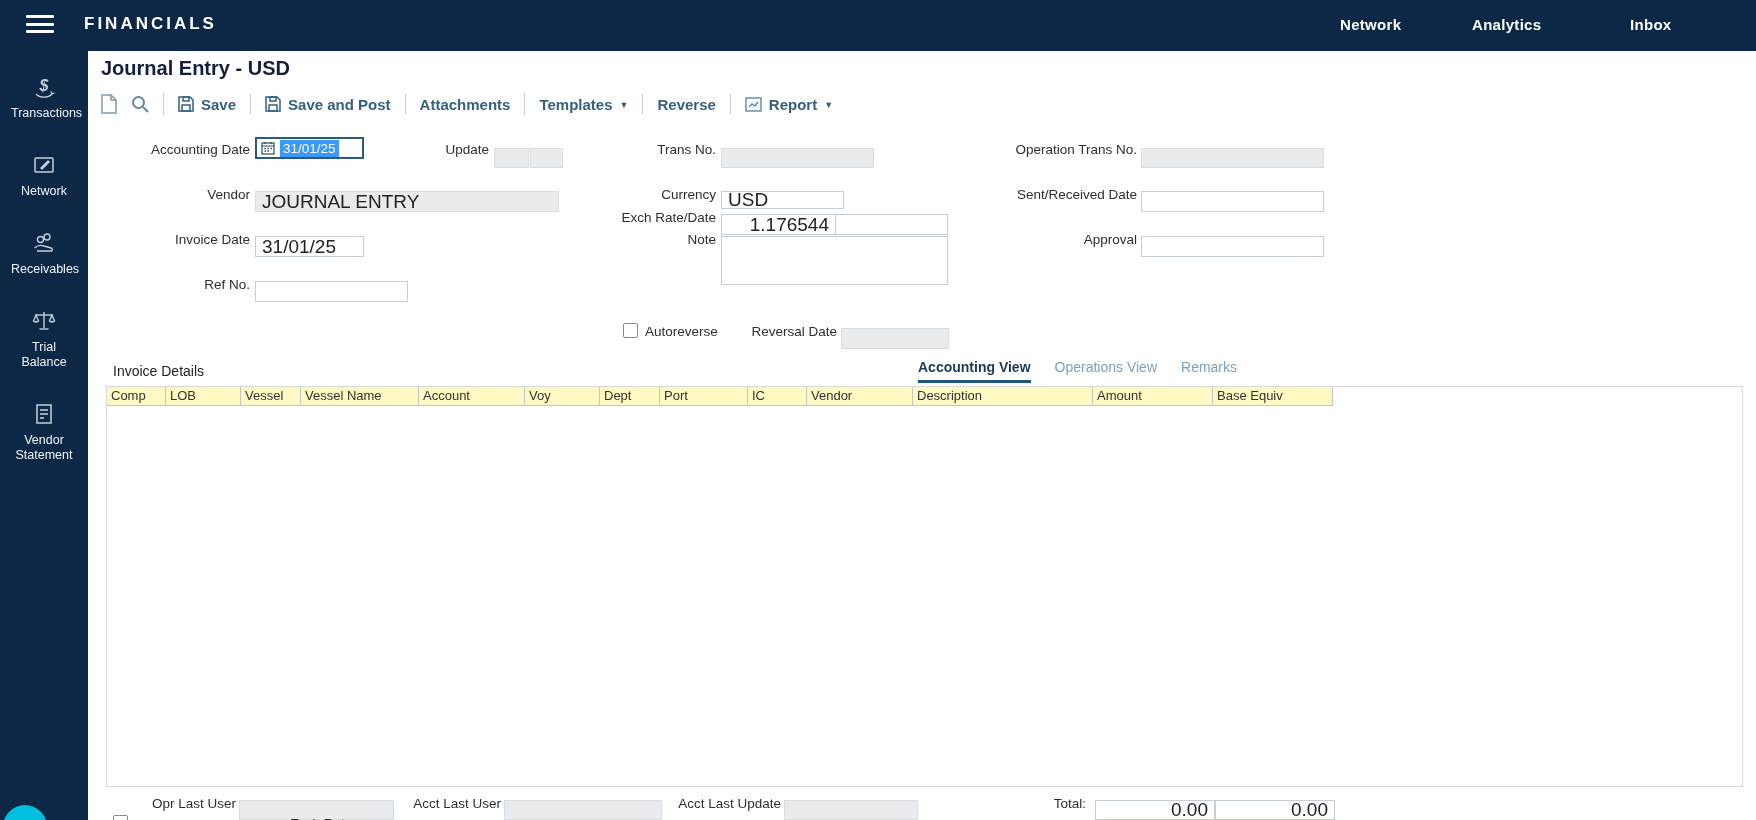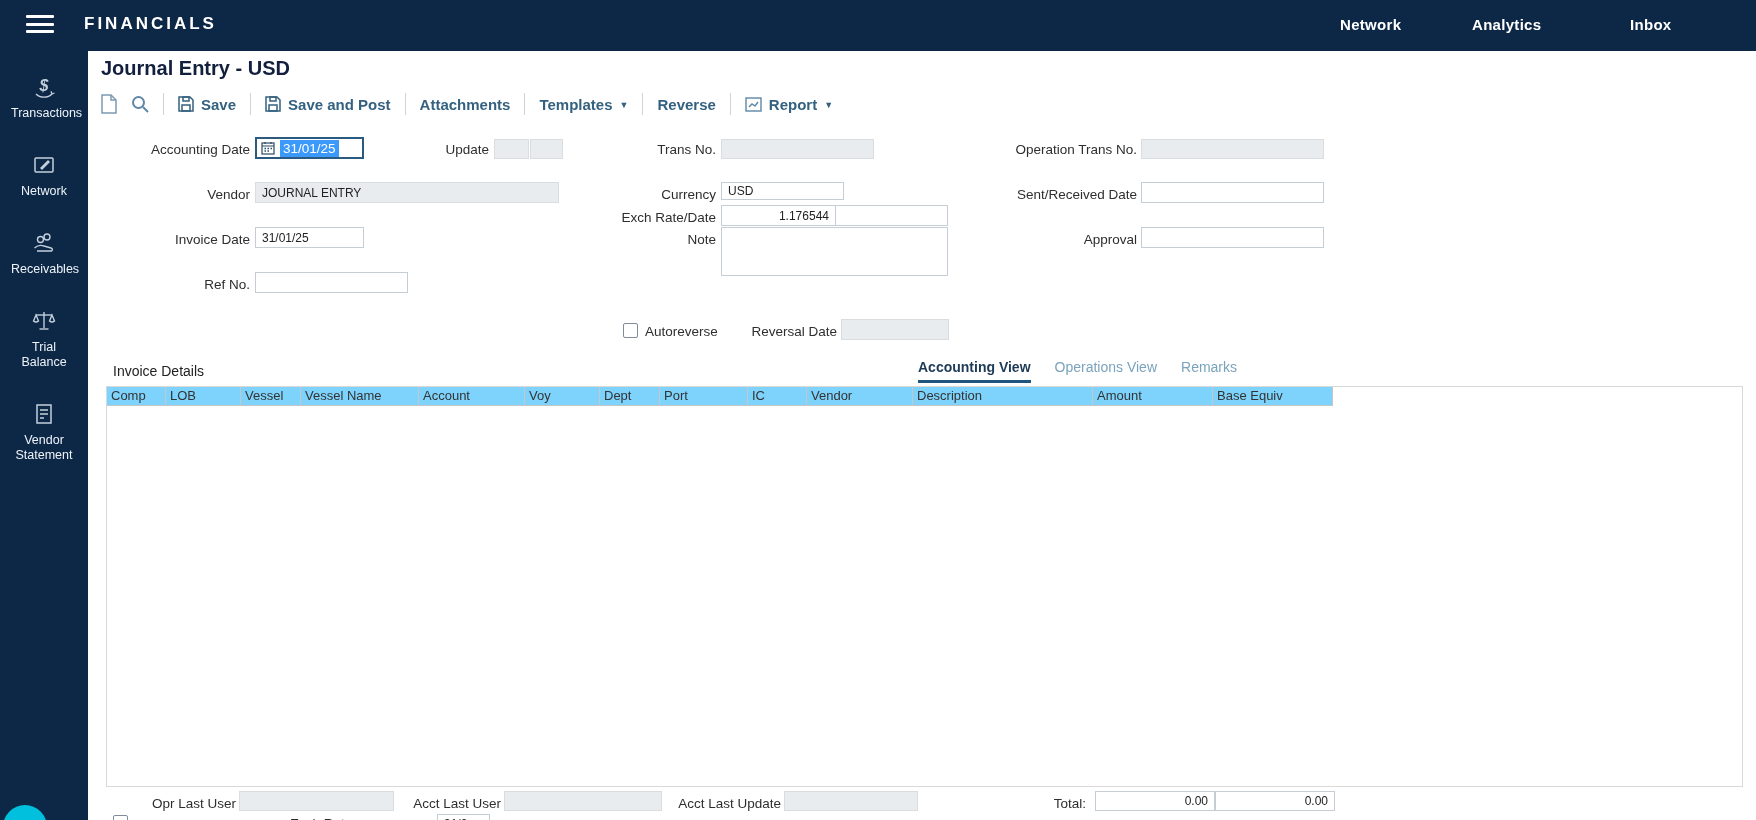--- a/index.html
+++ b/index.html
@@ -25,36 +25,36 @@
   .page-title { position:absolute; left:101px; top:57px; font-size:20px; font-weight:bold; color:#121f3d; }
   .toolbar { position:absolute; left:101px; top:90px; height:28px; display:flex; align-items:center; gap:14px; }
   .tb-btn { display:flex; align-items:center; gap:7px; font-size:15px; font-weight:bold; color:#33617f; cursor:pointer; white-space:nowrap; }
   .tb-icon { display:flex; align-items:center; cursor:pointer; }
   .tb-divider { width:1px; height:22px; background:#ccd4da; }
   .chev { font-size:9px; position:relative; top:1px; }
 
   
   .lbl { position:absolute; font-size:13.5px; color:#2e2e2e; text-align:right; line-height:20px; white-space:nowrap; }
   .lbl-l { position:absolute; font-size:13.5px; color:#2e2e2e; line-height:20px; white-space:nowrap; }
-  .field { position:absolute; background:#fff; border:1px solid #c5ced6; font-size:12px; color:#222;
-           padding:0 6px; display:flex; align-items:center; overflow:hidden; white-space:nowrap; }
+  .field { position:absolute; background:#fff; border:1px solid #c5ced6; font-size:19px; color:#222;
+           padding:0 6px; display:flex; align-items:center; overflow:hidden; white-space:nowrap;margin-top:9px; }
   .field.gray { background:#e9ecee; border-color:#d9dde0; }
   .field.num { justify-content:flex-end; }
   .accdate { position:absolute; border:2px solid #2a5a80; background:#fff; display:flex; align-items:center; padding:0 4px; gap:5px; }
   .accdate .sel { background:#3b99fc; color:#fff; font-size:13.5px; padding:1px 3px; }
   .checkbox { position:absolute; width:15px; height:15px; background:#fff; border:1px solid #7f8c99; border-radius:2px; cursor:pointer; }
 
   
   .section-title { position:absolute; left:113px; top:363px; font-size:14px; color:#222; }
   .tabs { position:absolute; left:918px; top:359px; display:flex; gap:24px; }
   .tab { font-size:14px; color:#7aa3bd; cursor:pointer; padding-bottom:5px; }
   .tab.active { color:#1d3a56; font-weight:bold; border-bottom:3px solid #20567d; }
   .table-box { position:absolute; left:106px; top:386px; width:1637px; height:401px; border:1px solid #d9d9d9; background:#fff; }
   .thead { display:flex; height:19px; }
-  .th { background:#7dd3fc; border-right:1px solid #c6c6c6; border-bottom:1px solid #c6c6c6; font-size:13px; color:#333;
+  .th { background:#fef9c3; border-right:1px solid #c6c6c6; border-bottom:1px solid #c6c6c6; font-size:13px; color:#333;
         padding:1px 4px 0; overflow:hidden; white-space:nowrap; }
   .th:first-child { border-left:none; }
   .add-row-wrap { position:absolute; left:0; top:21px; width:1226px; text-align:center; }
   .add-row { color:#1d6eb8; font-size:14px; cursor:pointer; text-decoration:none; }
 
   
   .ftr-lbl { position:absolute; font-size:13.5px; color:#2e2e2e; text-align:right; line-height:20px; }
 </style>
 </head>
 <body>

